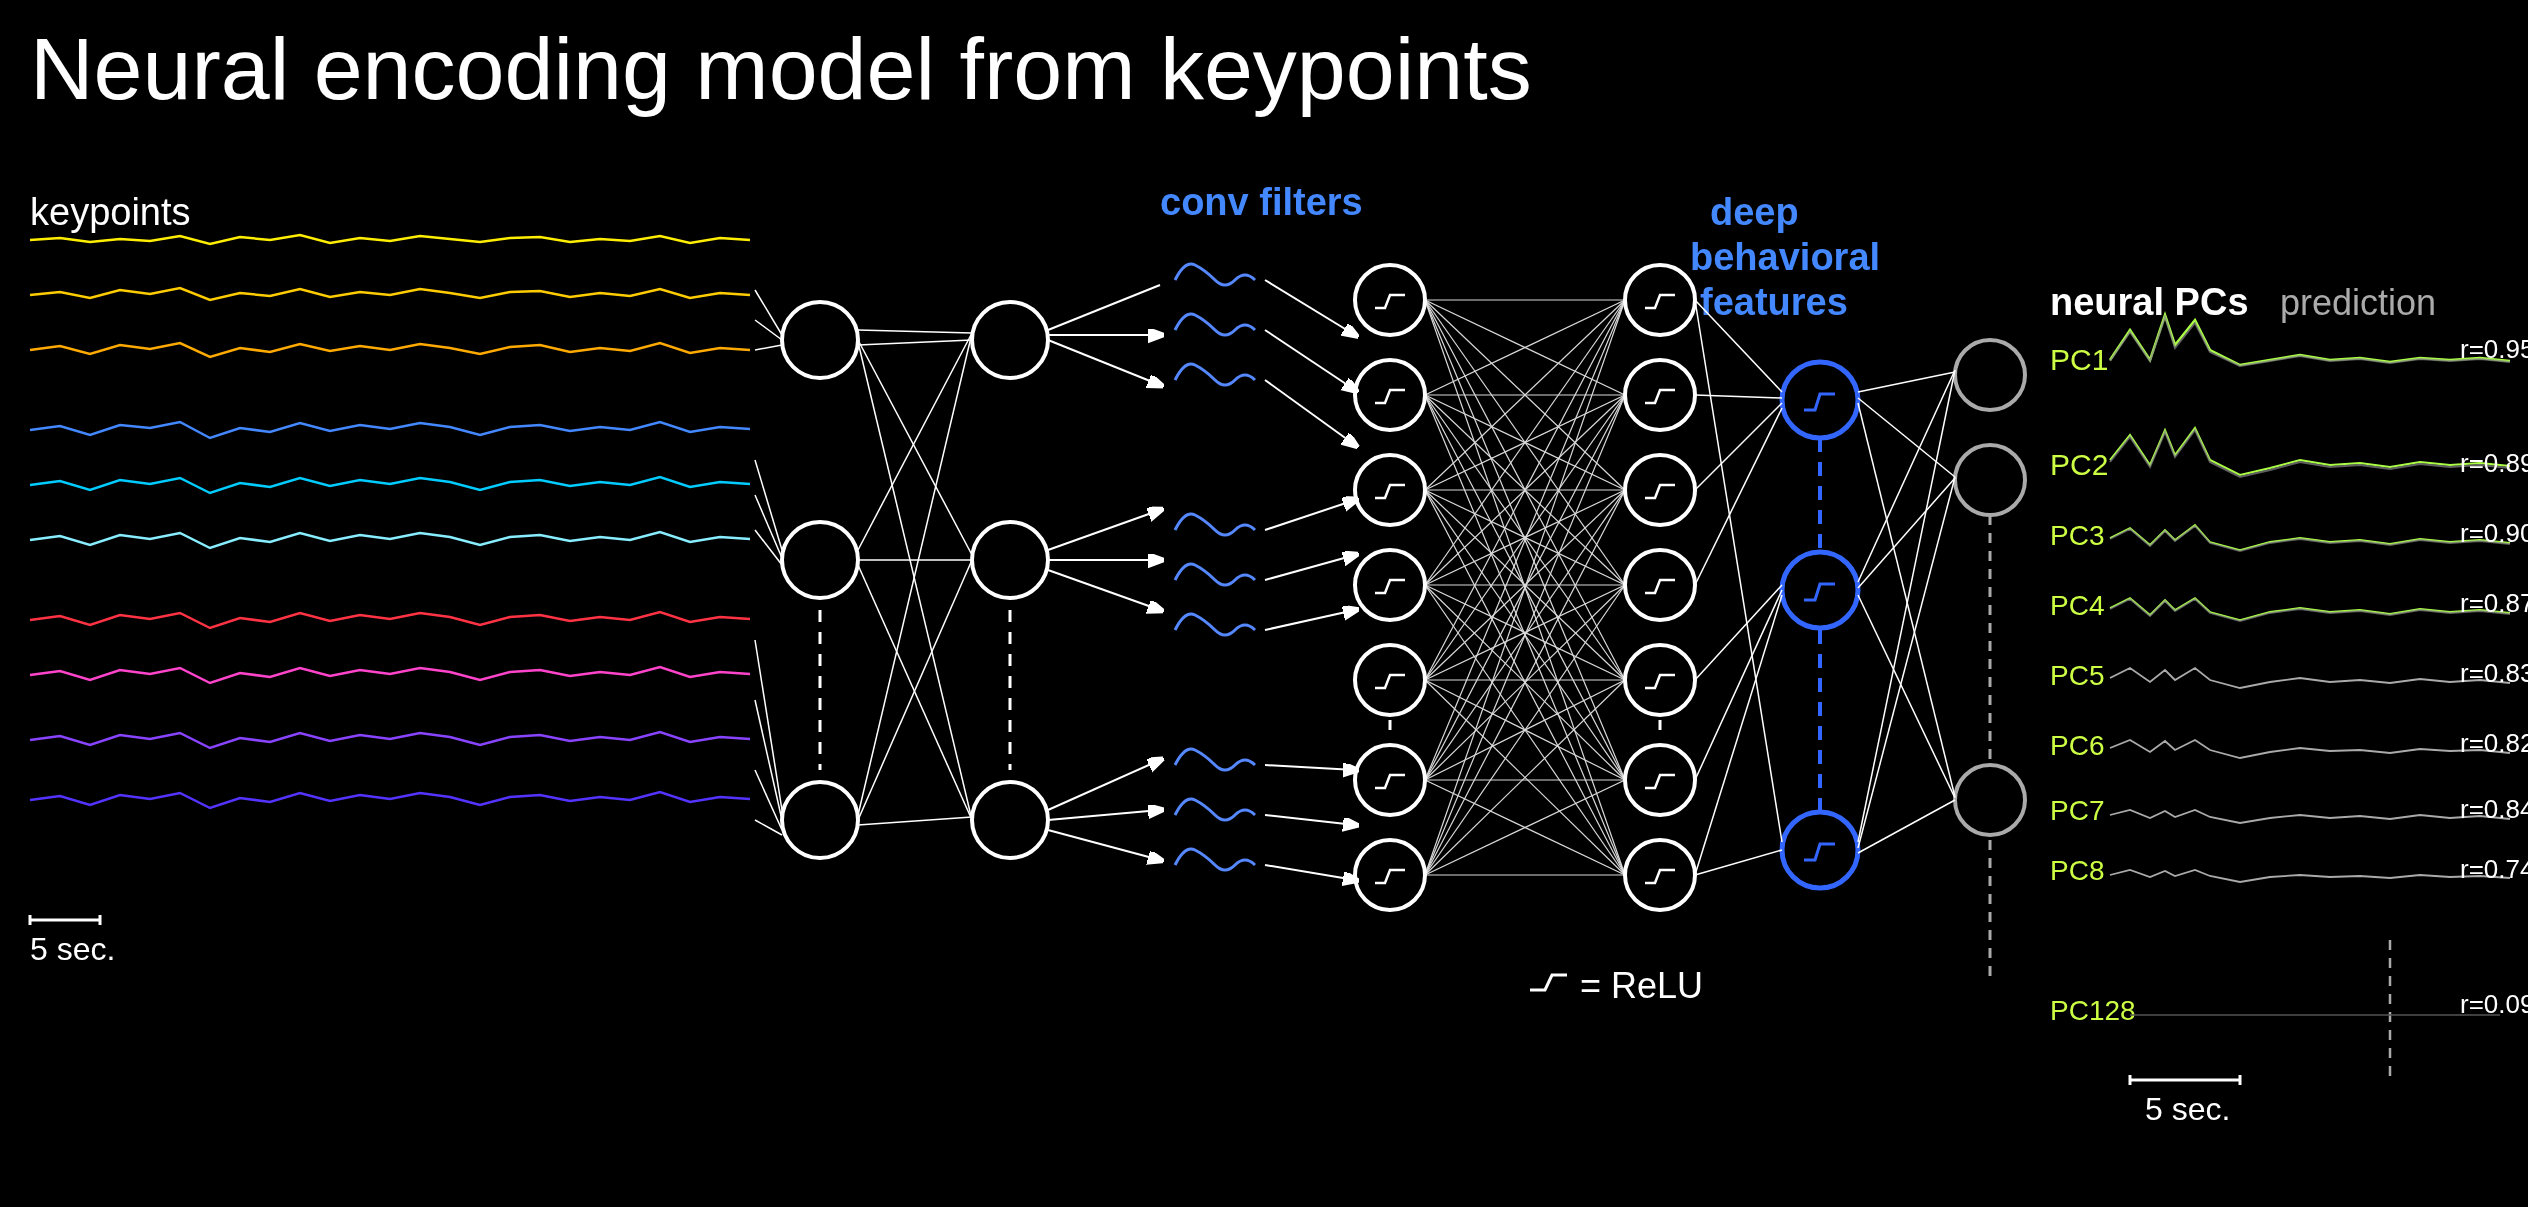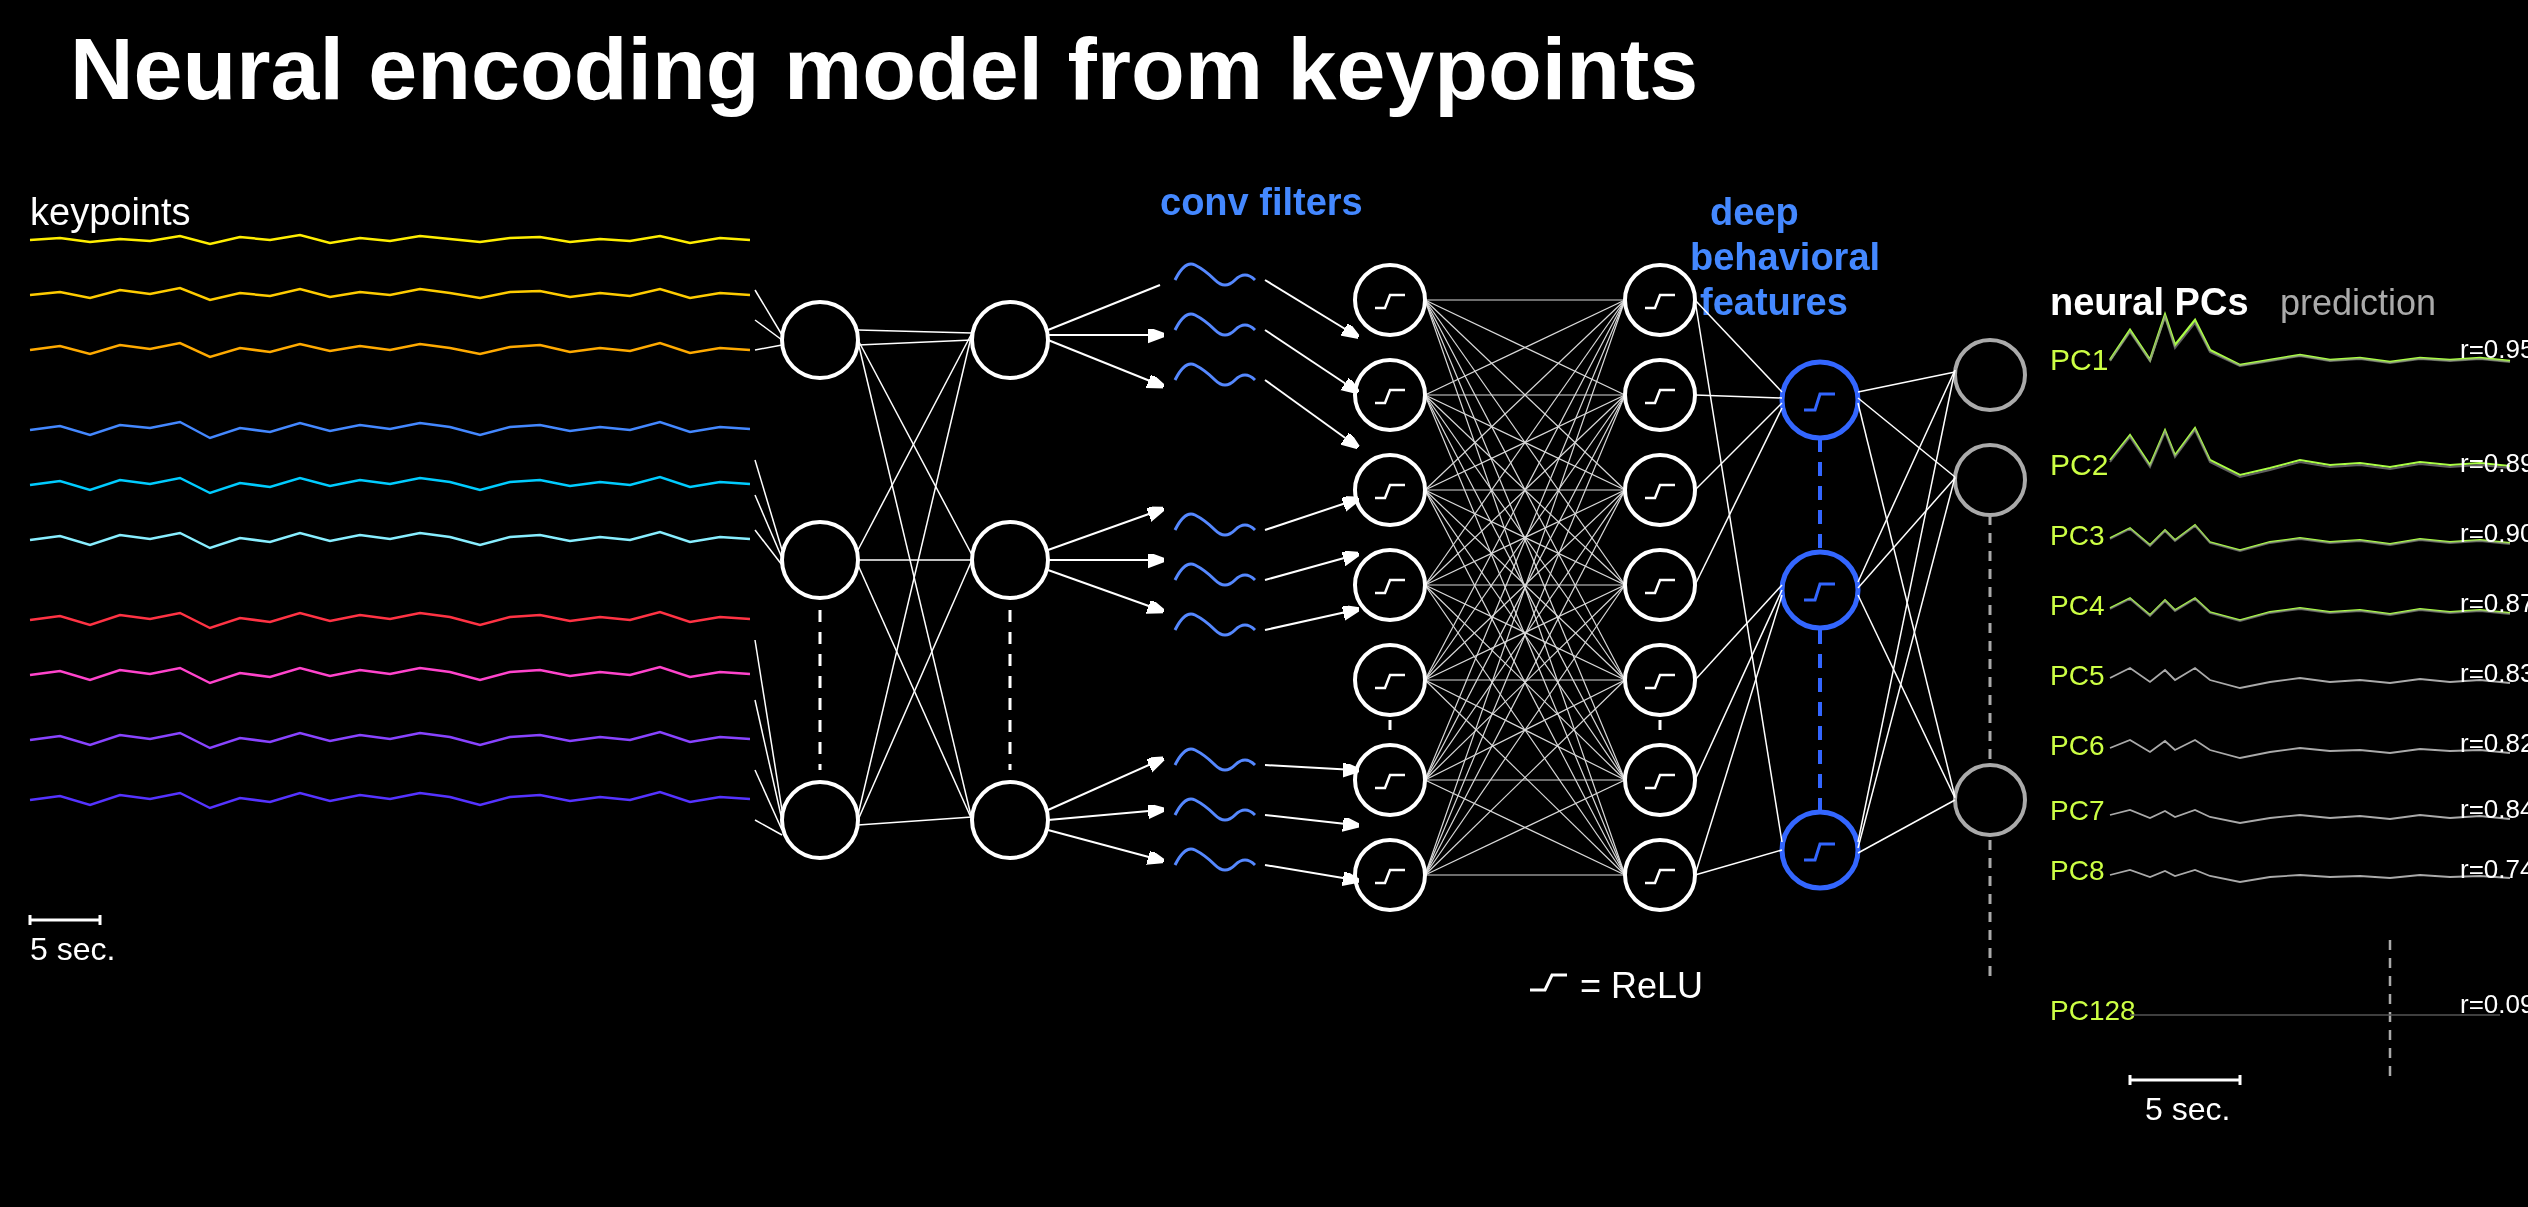--- a/index.html
+++ b/index.html
@@ -15,24 +15,23 @@
       width: 2528px;
       height: 1207px;
       position: relative;
       background: #000;
     }
     #title {
       position: absolute;
       top: 18px;
       left: 30px;
       font-size: 88px;
-      font-weight: bold;
+      font-weight: normal;
       color: #fff;
       white-space: nowrap;
-      margin-left: 40px;
     }
     
     #diagram-svg {
       position: absolute;
       top: 120px;
       left: 0;
       width: 2528px;
       height: 1087px;
     }
   </style>

